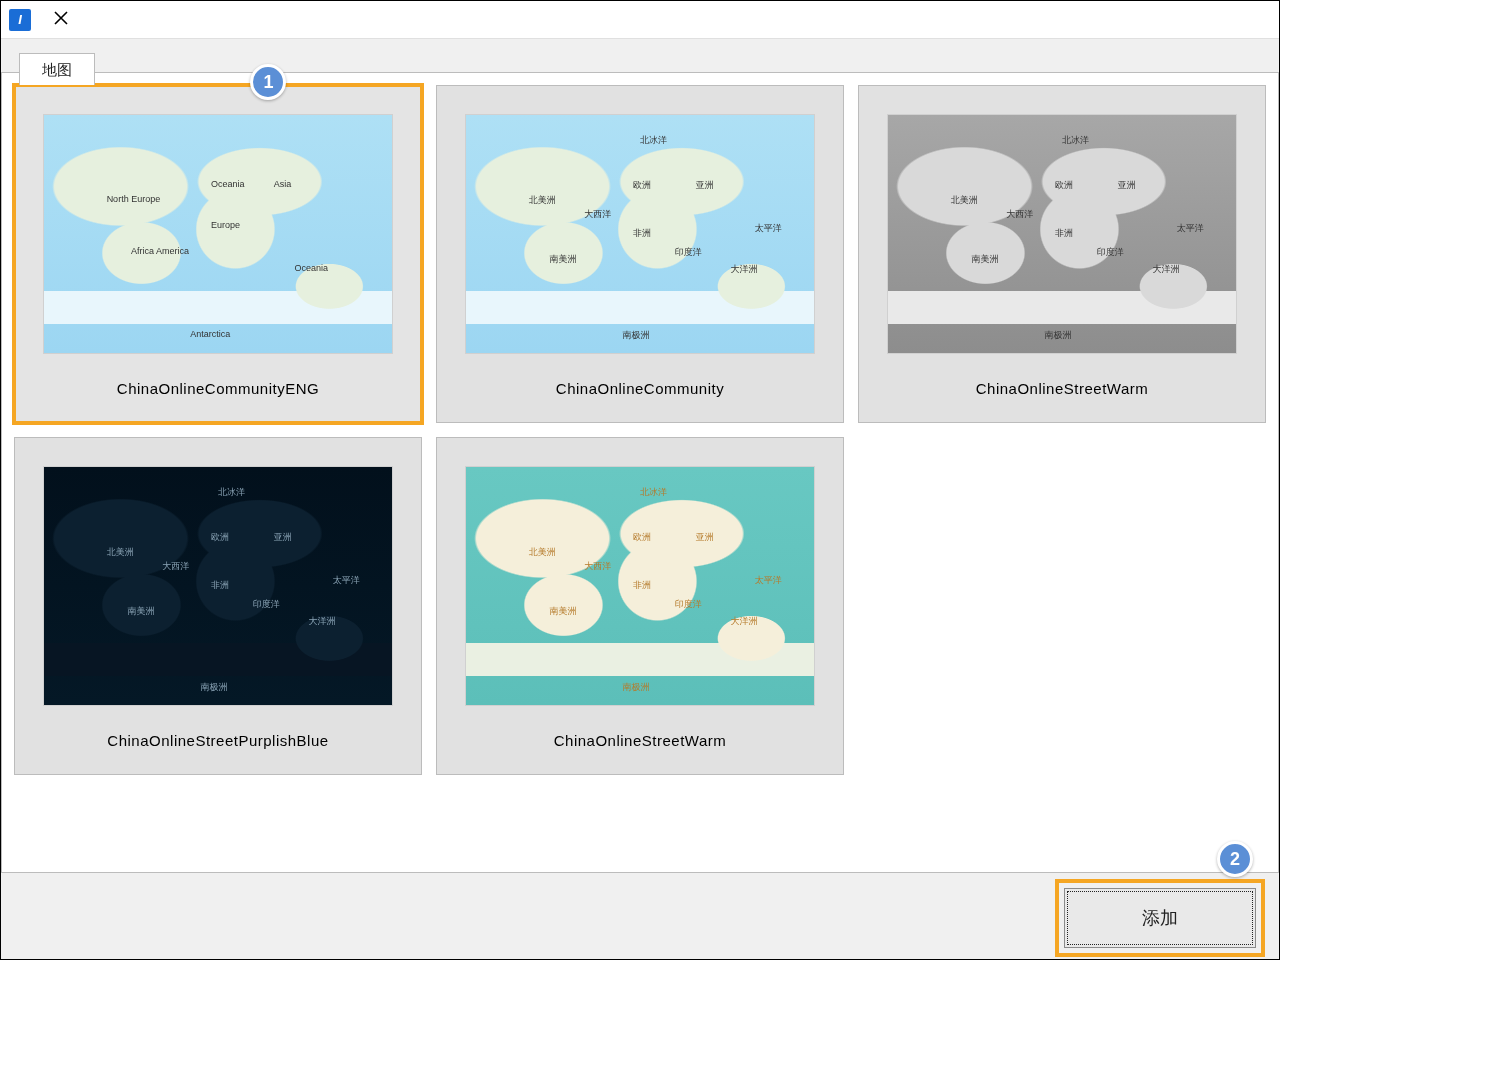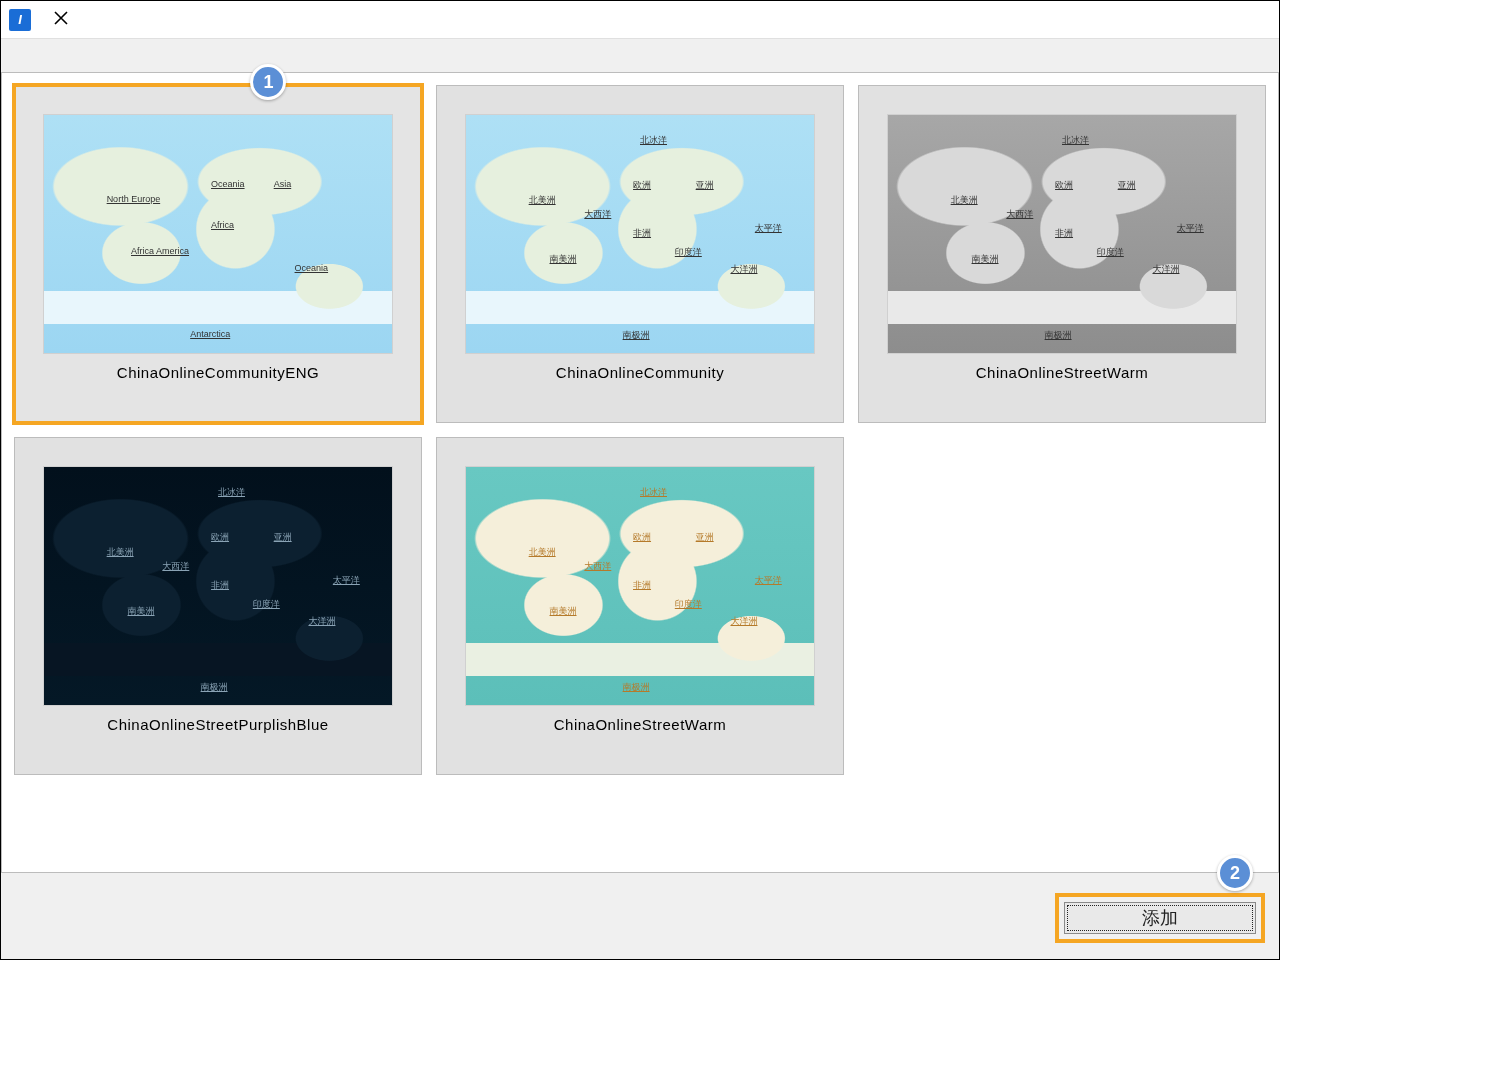--- a/index.html
+++ b/index.html
@@ -112,21 +112,21 @@
   }
   .thumb {
     width: 100%;
     height: 240px;
     border: 1px solid #d0d0d0;
     background: #aee0f5;
     position: relative;
     overflow: hidden;
   }
   .card-label {
-    margin-top: 10px;
+    margin-top: 26px;
     font-size: 15px;
     color: #000;
     letter-spacing: 0.5px;
     text-align: center;
     word-break: break-all;
   }
   
   .world-light {
     background:
       radial-gradient(ellipse 120px 70px at 22% 30%, #e6f0de 0%, #e6f0de 55%, transparent 57%),
@@ -165,42 +165,41 @@
       radial-gradient(ellipse 70px 70px at 55% 48%, #f5efda 0%, #f5efda 55%, transparent 57%),
       radial-gradient(ellipse 60px 40px at 82% 72%, #f5efda 0%, #f5efda 55%, transparent 57%),
       linear-gradient(#eaf0e2,#eaf0e2) 0 86%/100% 14% no-repeat,
       linear-gradient(#68c8c2,#5cbfb9);
   }
   .thumb .lbl {
     position: absolute;
     font-size: 9px;
     color: #333;
     white-space: nowrap;
-    text-decoration: underline;
   }
   .world-dark .lbl { color: #8aa3b5; }
   .world-gray .lbl { color: #333; }
   .world-warm .lbl { color: #b57a2a; }
   .footer {
     position: absolute;
     bottom: 0; left: 0; right: 0;
     height: 82px;
     display: flex;
     justify-content: flex-end;
     align-items: center;
     padding: 0 14px;
   }
   .add-btn-wrap {
     border: 4px solid #f5a623;
     padding: 5px;
     display: inline-block;
   }
   .add-btn {
     width: 192px;
-    height: 32px;
+    height: 60px;
     background: #e9e9e9;
     border: 1px solid #8a8a8a;
     outline: 1px dotted #222;
     outline-offset: -4px;
     font-size: 18px;
     color: #222;
     cursor: pointer;
     display: flex;
     align-items: center;
     justify-content: center;
@@ -234,29 +233,32 @@
       <span>
         <svg viewBox="0 0 16 16">
             <path d="M2 2 L14 14 M14 2 L2 14" stroke="#000" stroke-width="1.6" fill="none"></path>
           </svg>
       </span>
     </div>
   </div>
 
   <div class="content">
 
+    <div class="tab-strip">
+      <div class="tab">地图</div>
+    </div>
 
     <div class="tab-panel">
       <div class="grid" id="grid">
           <div class="card selected">
             <div class="thumb world-light">
               <span class="lbl" style="left: 18%; top: 33%;">North Europe</span>
               <span class="lbl" style="left: 48%; top: 27%;">Oceania</span>
               <span class="lbl" style="left: 66%; top: 27%; text-align: right;">Asia</span>
-              <span class="lbl" style="left: 48%; top: 44%;">Africa</span>
+              <span class="lbl" style="left: 48%; top: 44%;">Europe</span>
               <span class="lbl" style="left: 25%; top: 55%;">Africa America</span>
               <span class="lbl" style="left: 72%; top: 62%;">Oceania</span>
               <span class="lbl" style="left: 42%; top: 90%;">Antarctica</span>
             </div>
             <div class="card-label">ChinaOnlineCommunityENG</div>
             <div class="badge" style="top: -22px; left: 58%;">1</div>
           </div>
           <div class="card">
             <div class="thumb world-light">
               <span class="lbl" style="left: 50%; top: 8%;">北冰洋</span>

